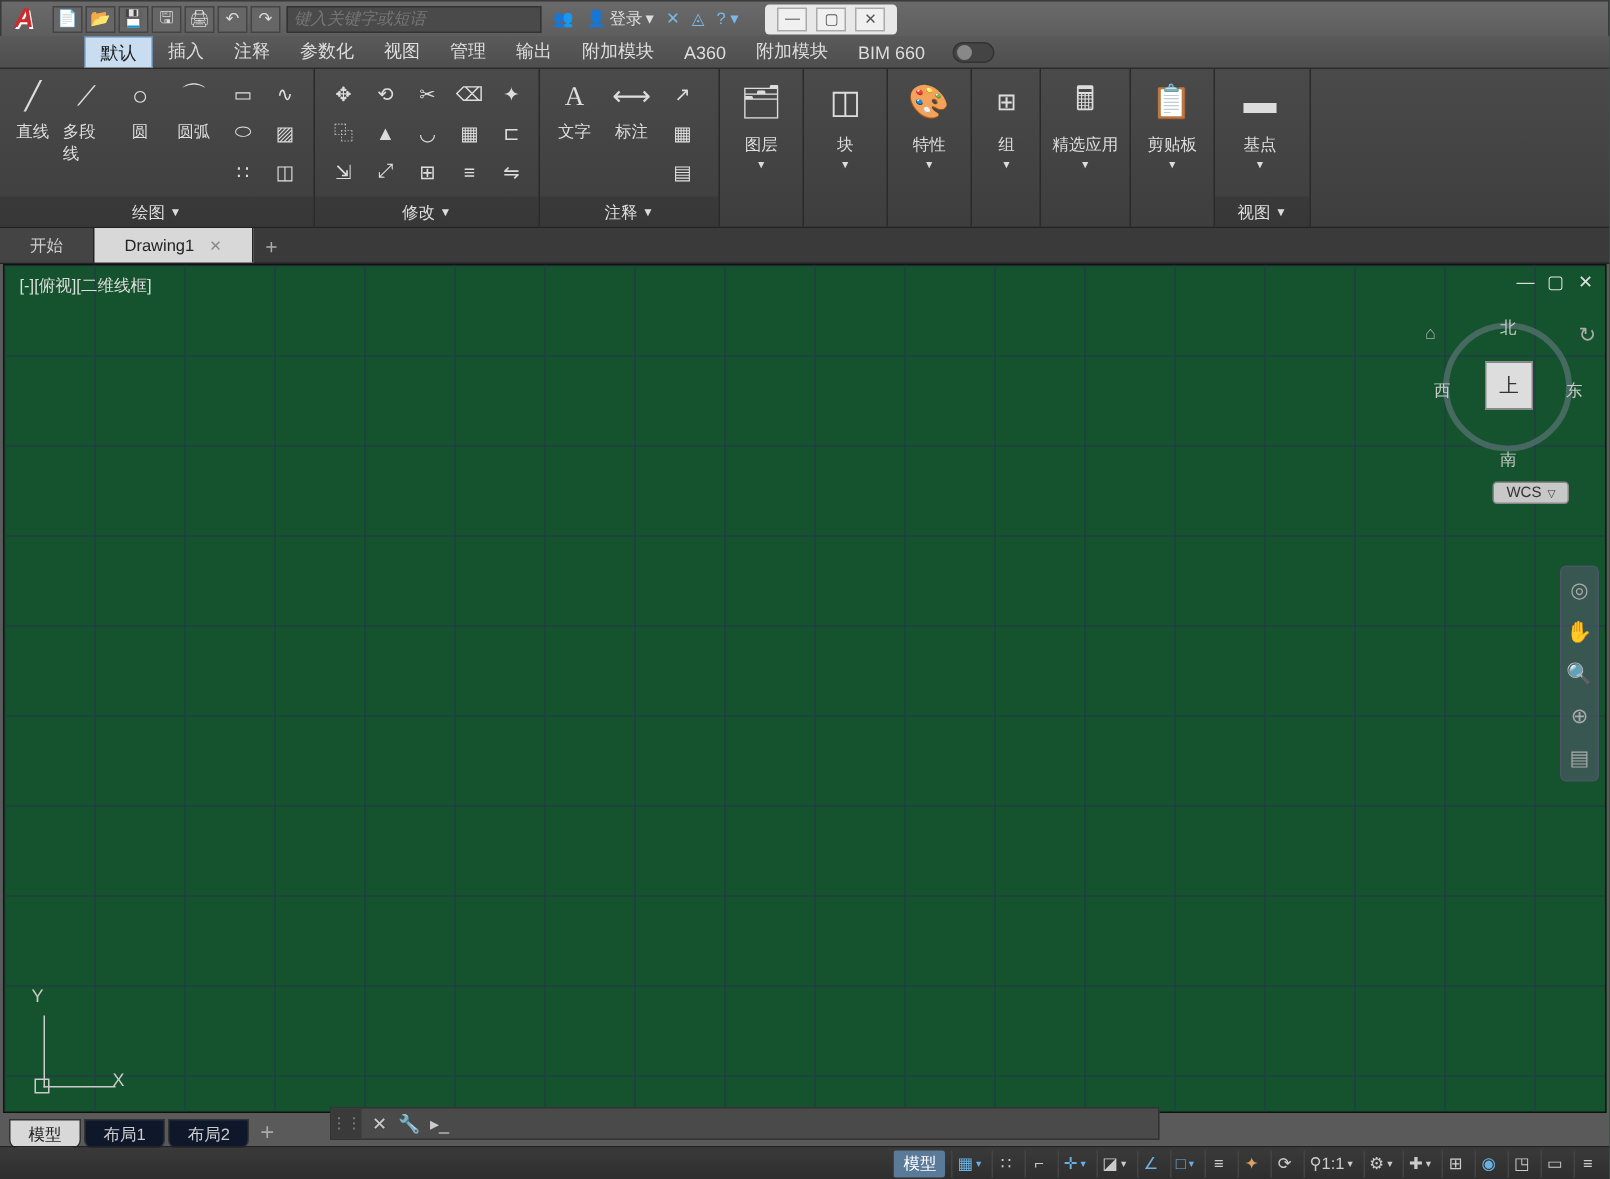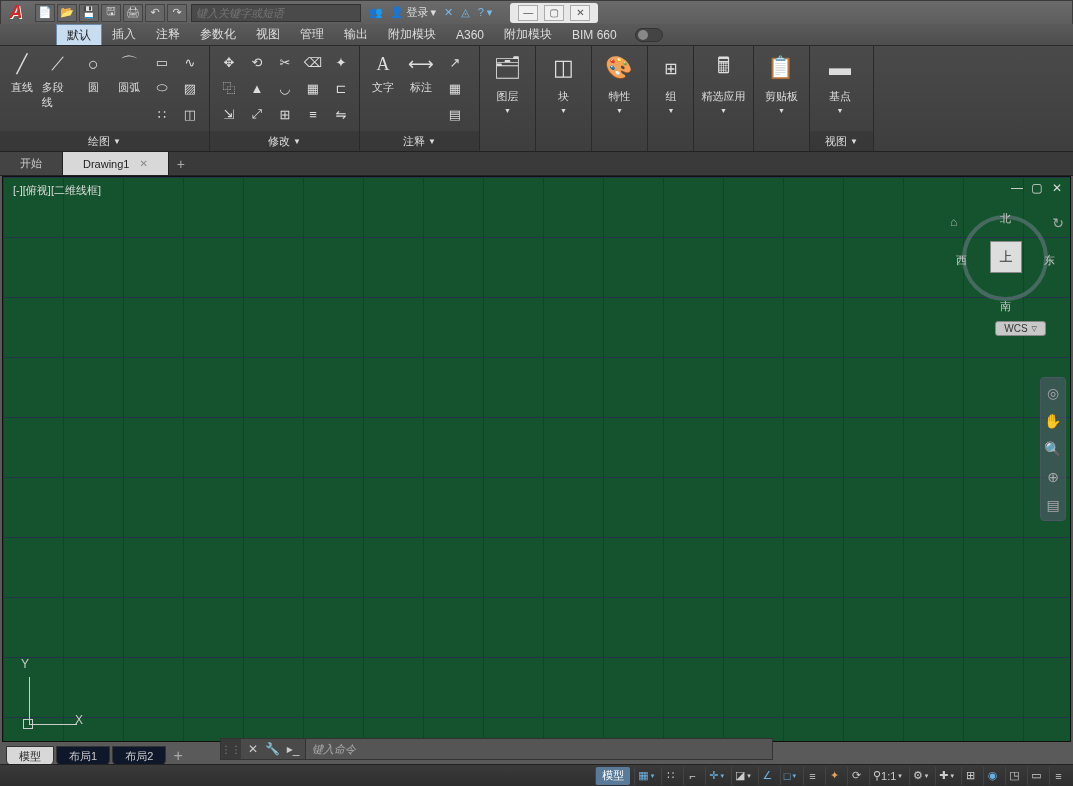--- a/index.html
+++ b/index.html
@@ -360,21 +360,20 @@
   </div>
 </div>
 
 <div class="cmdline">
   <div class="cmd-handle">⋮⋮</div>
   <div class="cmd-icons">
     <div class="cmd-icon">✕</div>
     <div class="cmd-icon">🔧</div>
     <div class="cmd-icon">▸_</div>
   </div>
-  <div class="cmd-input">键入命令</div>
 </div>
 
 <div class="layout-tabs">
   <div class="layout-tab active">模型</div>
   <div class="layout-tab">布局1</div>
   <div class="layout-tab">布局2</div>
   <div class="layout-add">+</div>
 </div>
 
 <div class="statusbar">

